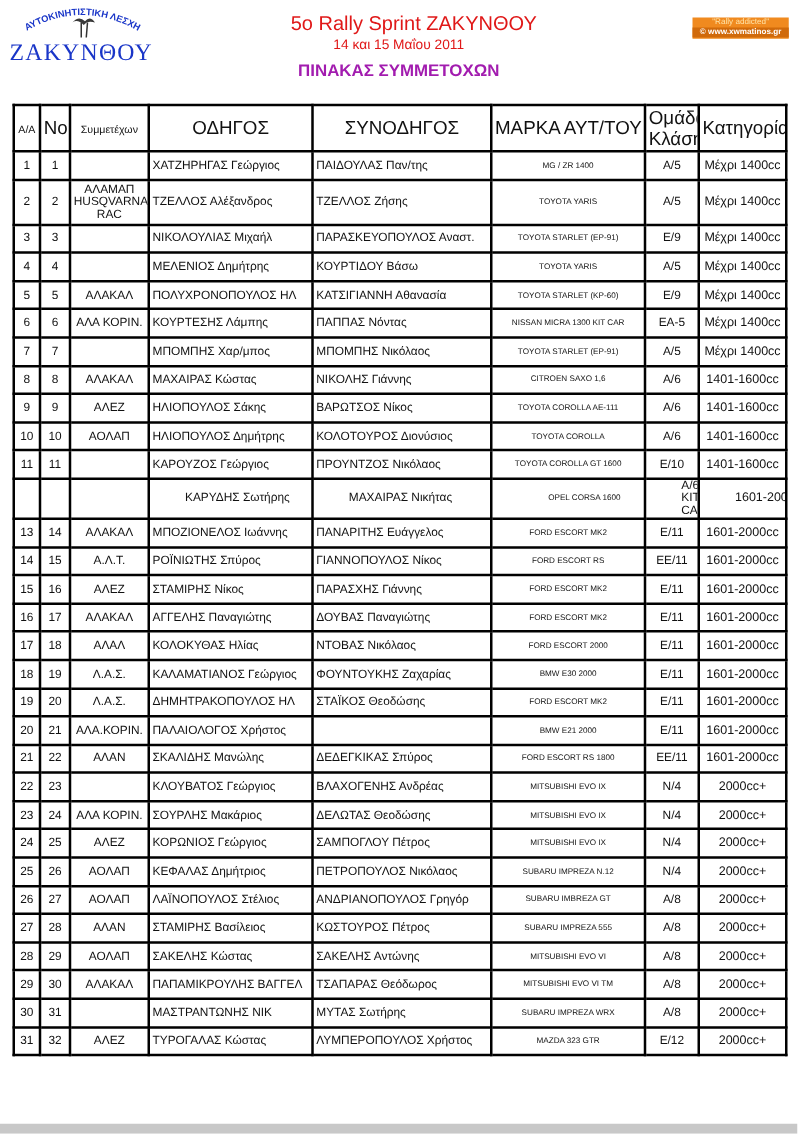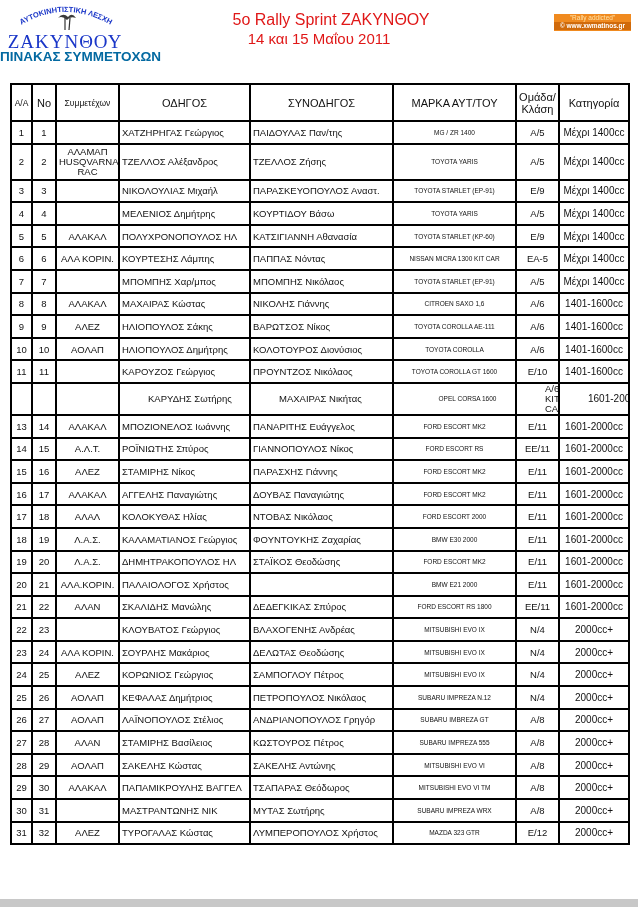--- a/index.html
+++ b/index.html
@@ -1,28 +1,28 @@
 <!DOCTYPE html>
 <html><head>
 <meta charset="utf-8">
 <style>
   html, body { margin: 0; padding: 0; }
   body { width: 638px; height: 907px; background: #ffffff; position: relative; overflow: hidden; font-family: "Liberation Sans", sans-serif; }
   .logo { position: absolute; left: 8px; top: 2px; width: 115px; height: 50px; }
   .logo svg { width: 115px; height: 50px; }
   .title { position: absolute; left: 0; width: 638px; text-align: center; color: #e01818; font-family: "Liberation Sans", sans-serif; }
   .title1 { top: 11px; font-size: 16px; margin-left: 12px; }
-  .title2 { top: 30px; font-size: 15px; }
-  .subtitle { position: absolute; left: 0; width: 638px; top: 49px; text-align: left; font-size: 13.5px; font-weight: bold; color: #0369a1; }
+  .title2 { top: 30px; font-size: 11px; }
+  .subtitle { position: absolute; left: 0; width: 638px; top: 49px; text-align: center; font-size: 13.5px; font-weight: bold; color: #a21caf; }
   .badge { position: absolute; left: 554px; top: 14px; width: 77px; height: 17px; background: #f08a1f; font-size: 6.5px; line-height: 8px; text-align: center; color: #fff; }
   .badge .b1 { color: #ffe3a8; display:block; }
   .badge .b2 { background: #d06a0b; display:block; font-weight:bold; }
   table { position: absolute; left: 10px; top: 67px; border-collapse: collapse; width: 618px; table-layout: fixed; margin-top: 16px; }
   td, th { border: 2px solid #000; font-size: 9.5px; text-align: center; padding: 0 2px; overflow: hidden; white-space: nowrap; color: #111; font-weight: normal; }
-  th { height: 35px; font-size: 11px; }
+  th { height: 35px; font-size: 15px; }
   th.small { font-size: 8.5px; }
   td { height: 20.6px; }
   td.name { text-align: left; font-size: 9.5px; }
   td.car { font-size: 6.5px; }
   td.cat { font-size: 10px; }
   td.wrap { white-space: normal; line-height: 10px; }
   tr.tall td { height: 34px; }
   tr.mid td { height: 25px; padding-left: 28px; }
   .gray-strip { position: absolute; left: 0; top: 899px; width: 638px; height: 8px; background: #c8c8c8; }
 </style>

